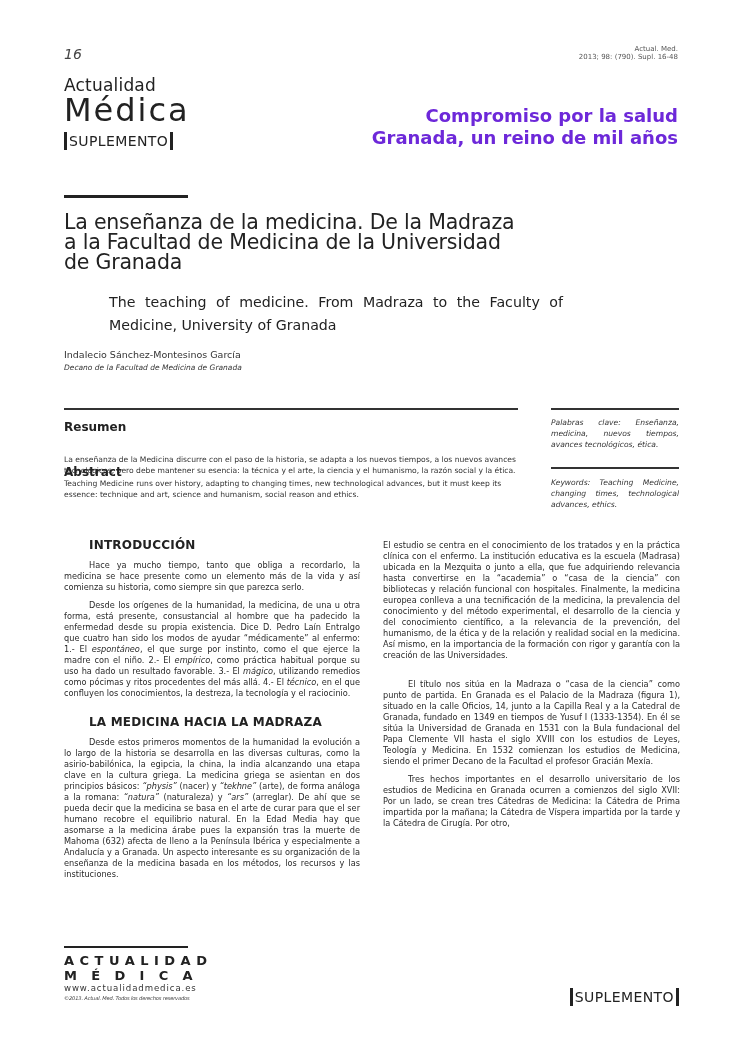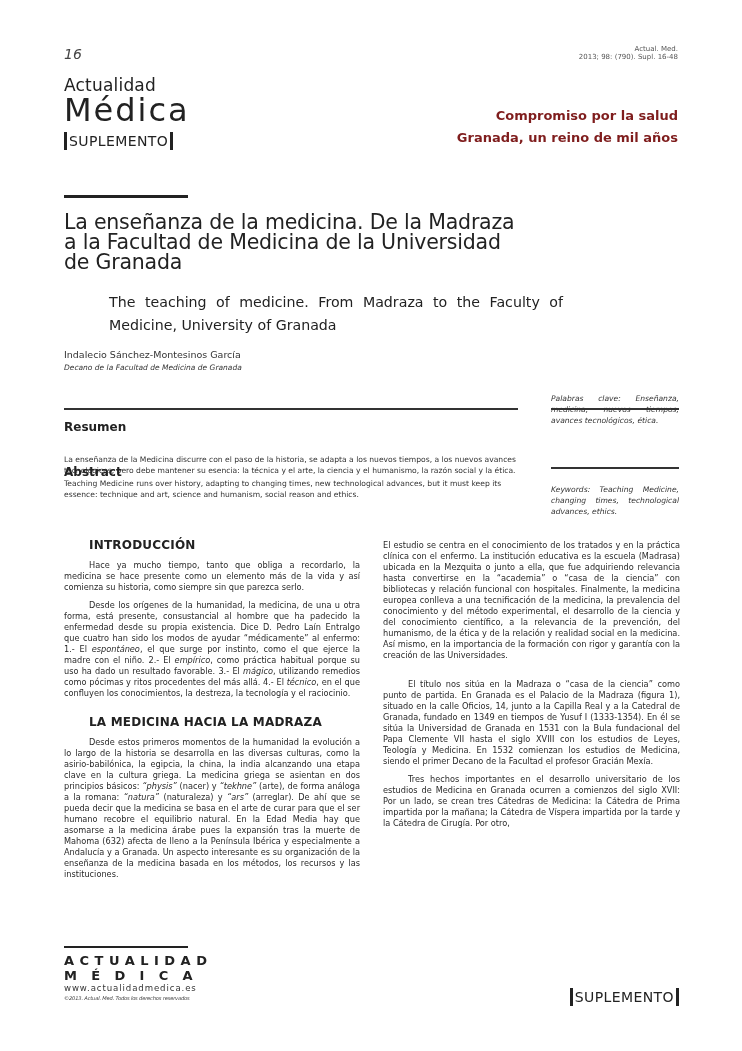--- a/index.html
+++ b/index.html
@@ -12,21 +12,21 @@
   .citation { right: 64px; top: 45px; font-size: 7px; color: #555; text-align: right; line-height: 8px; }
 
   .logo { left: 64px; top: 75px; color: #222; }
   .logo-top { font-size: 17px; letter-spacing: 0.2px; line-height: 20px; }
   .logo-main { font-size: 32px; letter-spacing: 2px; line-height: 34px; margin-top: -2px; }
   .logo-sup { font-size: 14px; letter-spacing: 0.4px; line-height: 20px; margin-top: 4px; display: flex; align-items: center; }
   .bar { display: inline-block; width: 3px; height: 18px; background: #222; }
   .bar.l { margin-right: 2px; }
   .bar.r { margin-left: 2px; }
 
-  .supp-title { right: 64px; top: 105px; text-align: right; font-weight: bold; font-size: 13px; line-height: 22px; color: #7f1d1d; }
+  .supp-title { right: 64px; top: 105px; text-align: right; font-weight: bold; font-size: 18px; line-height: 22px; color: #6d28d9; }
 
   .thick-rule { left: 64px; top: 195px; width: 124px; height: 3px; background: #222; }
 
   .title { left: 64px; top: 212px; width: 454px; font-size: 20.5px; font-weight: normal; line-height: 20px; color: #222; letter-spacing: -0.2px; }
   .subtitle { left: 64px; top: 291px; width: 454px; font-size: 14.2px; line-height: 23px; text-align: justify; color: #222; margin-left: 45px; }
   .author { left: 64px; top: 349px; font-size: 9.5px; color: #333; }
   .affil { left: 64px; top: 363px; font-size: 7.5px; font-style: italic; color: #333; }
 
   .rule { height: 1.5px; background: #333; }
   .rule-main { left: 64px; top: 408px; width: 454px; }
@@ -34,22 +34,22 @@
   .rule-kw2 { left: 551px; top: 467px; width: 128px; }
 
   .sec-head { font-weight: bold; font-size: 12px; color: #222; }
   .abs-text { font-size: 7.6px; line-height: 11px; color: #333; }
   .resumen-h { left: 64px; top: 420px; }
   .resumen-t { left: 64px; top: 433px; width: 454px; margin-top: 21px; }
   .abstract-h { left: 64px; top: 465px; }
   .abstract-t { left: 64px; top: 478px; width: 454px; }
 
   .kw { left: 551px; width: 128px; font-size: 7.6px; font-style: italic; line-height: 11px; color: #333; text-align: justify; }
-  .kw-es { top: 393px; }
-  .kw-en { top: 477px; margin-top: 7px; }
+  .kw-es { top: 417px; }
+  .kw-en { top: 477px; }
 
   .col { font-size: 8.2px; line-height: 11px; color: #2a2a2a; text-align: justify; }
   .col-left { left: 64px; top: 540px; width: 296px; }
   .col-right { left: 383px; top: 540px; width: 297px; }
   .col h3 { font-size: 12px; font-weight: bold; color: #222; margin-bottom: 9px; padding-left: 25px; letter-spacing: 0.2px; }
   .col-right h3 { padding-left: 25px; text-indent: 0; }
   .col p { text-indent: 25px; margin-bottom: 7px; }
   .col p.noindent { text-indent: 0; }
   .col .gap { height: 11px; }
 

